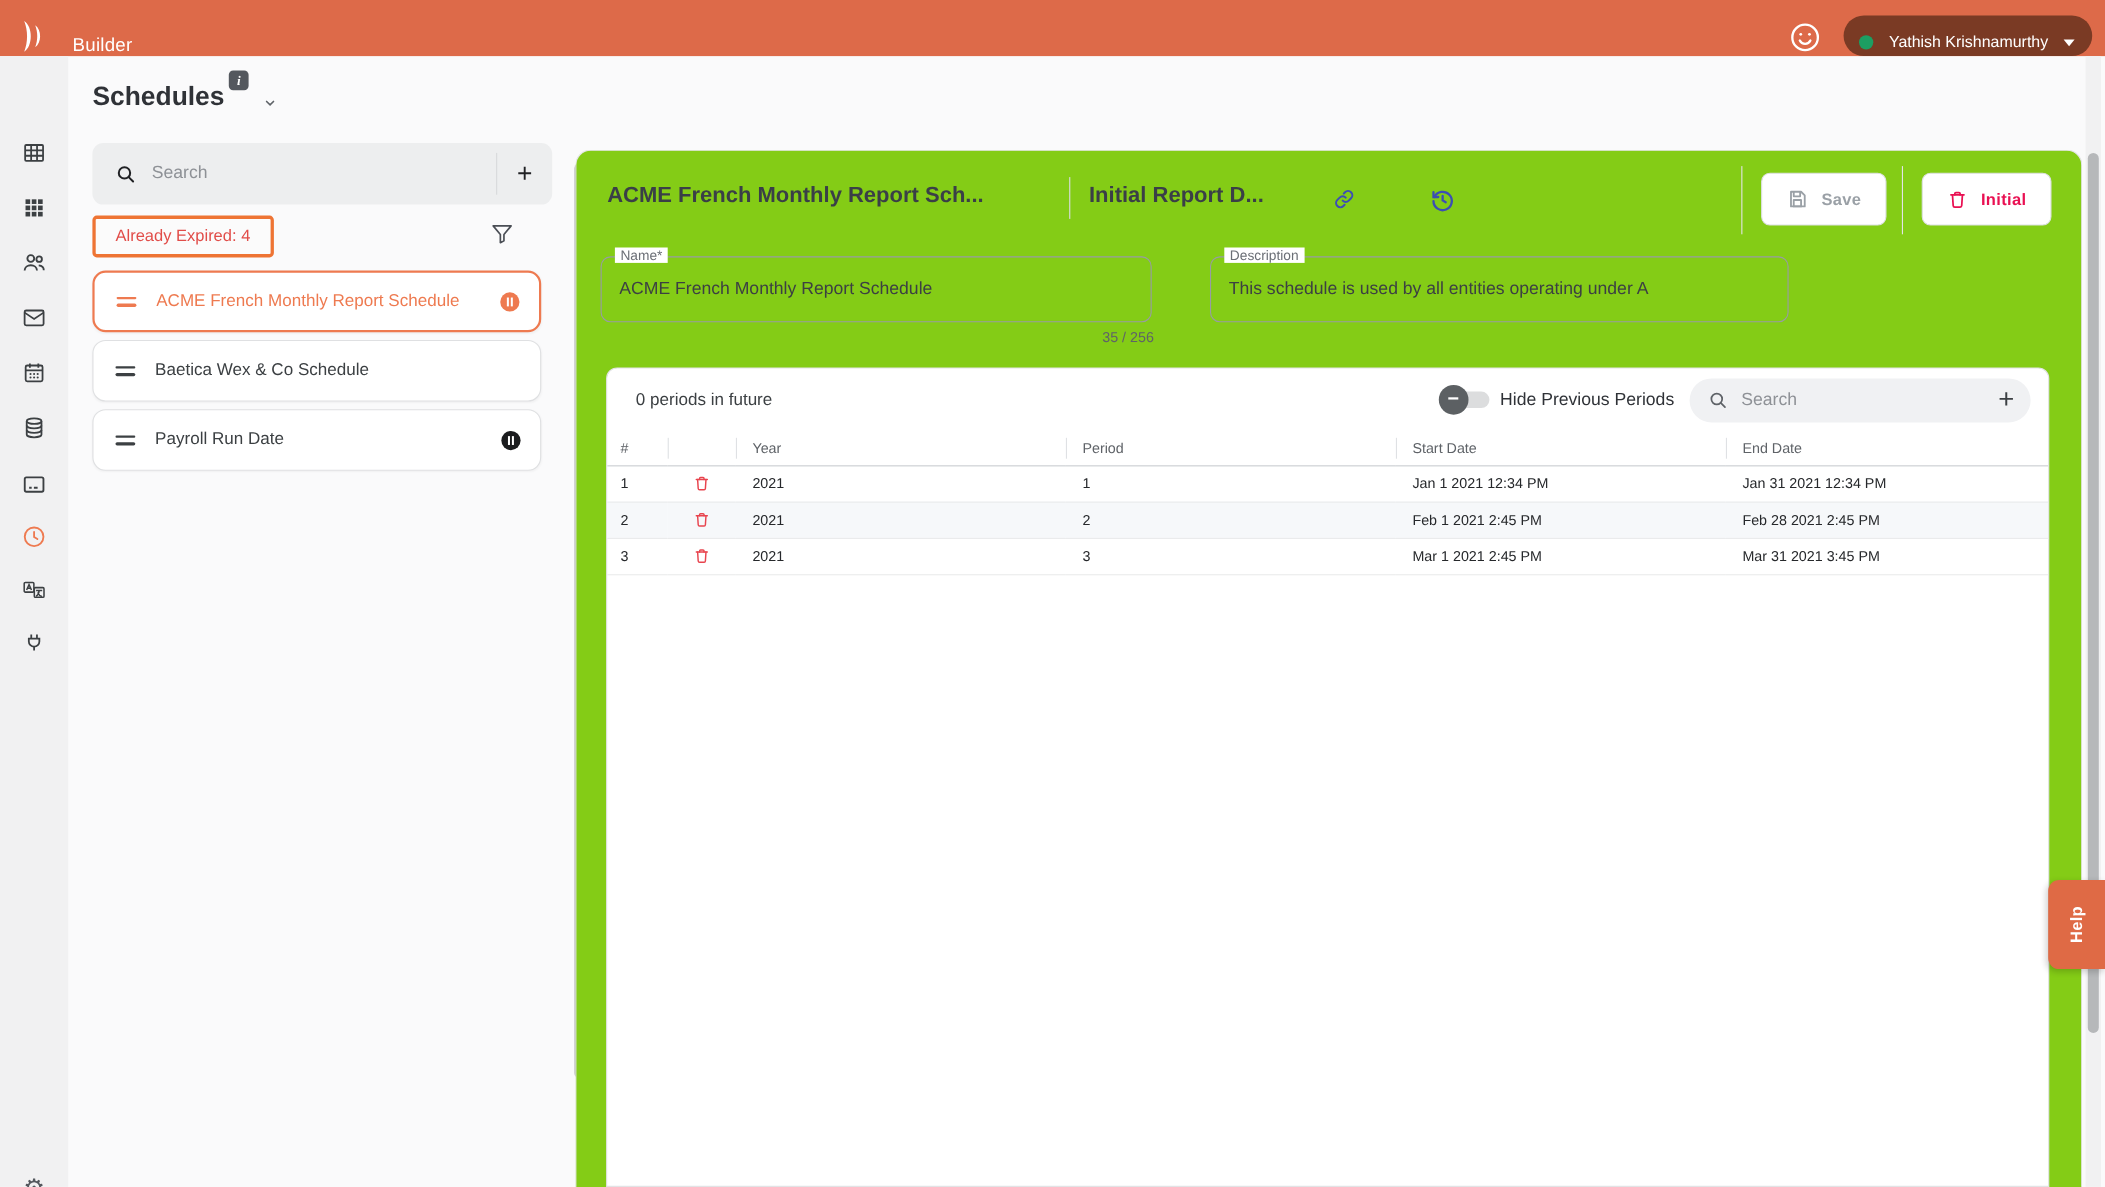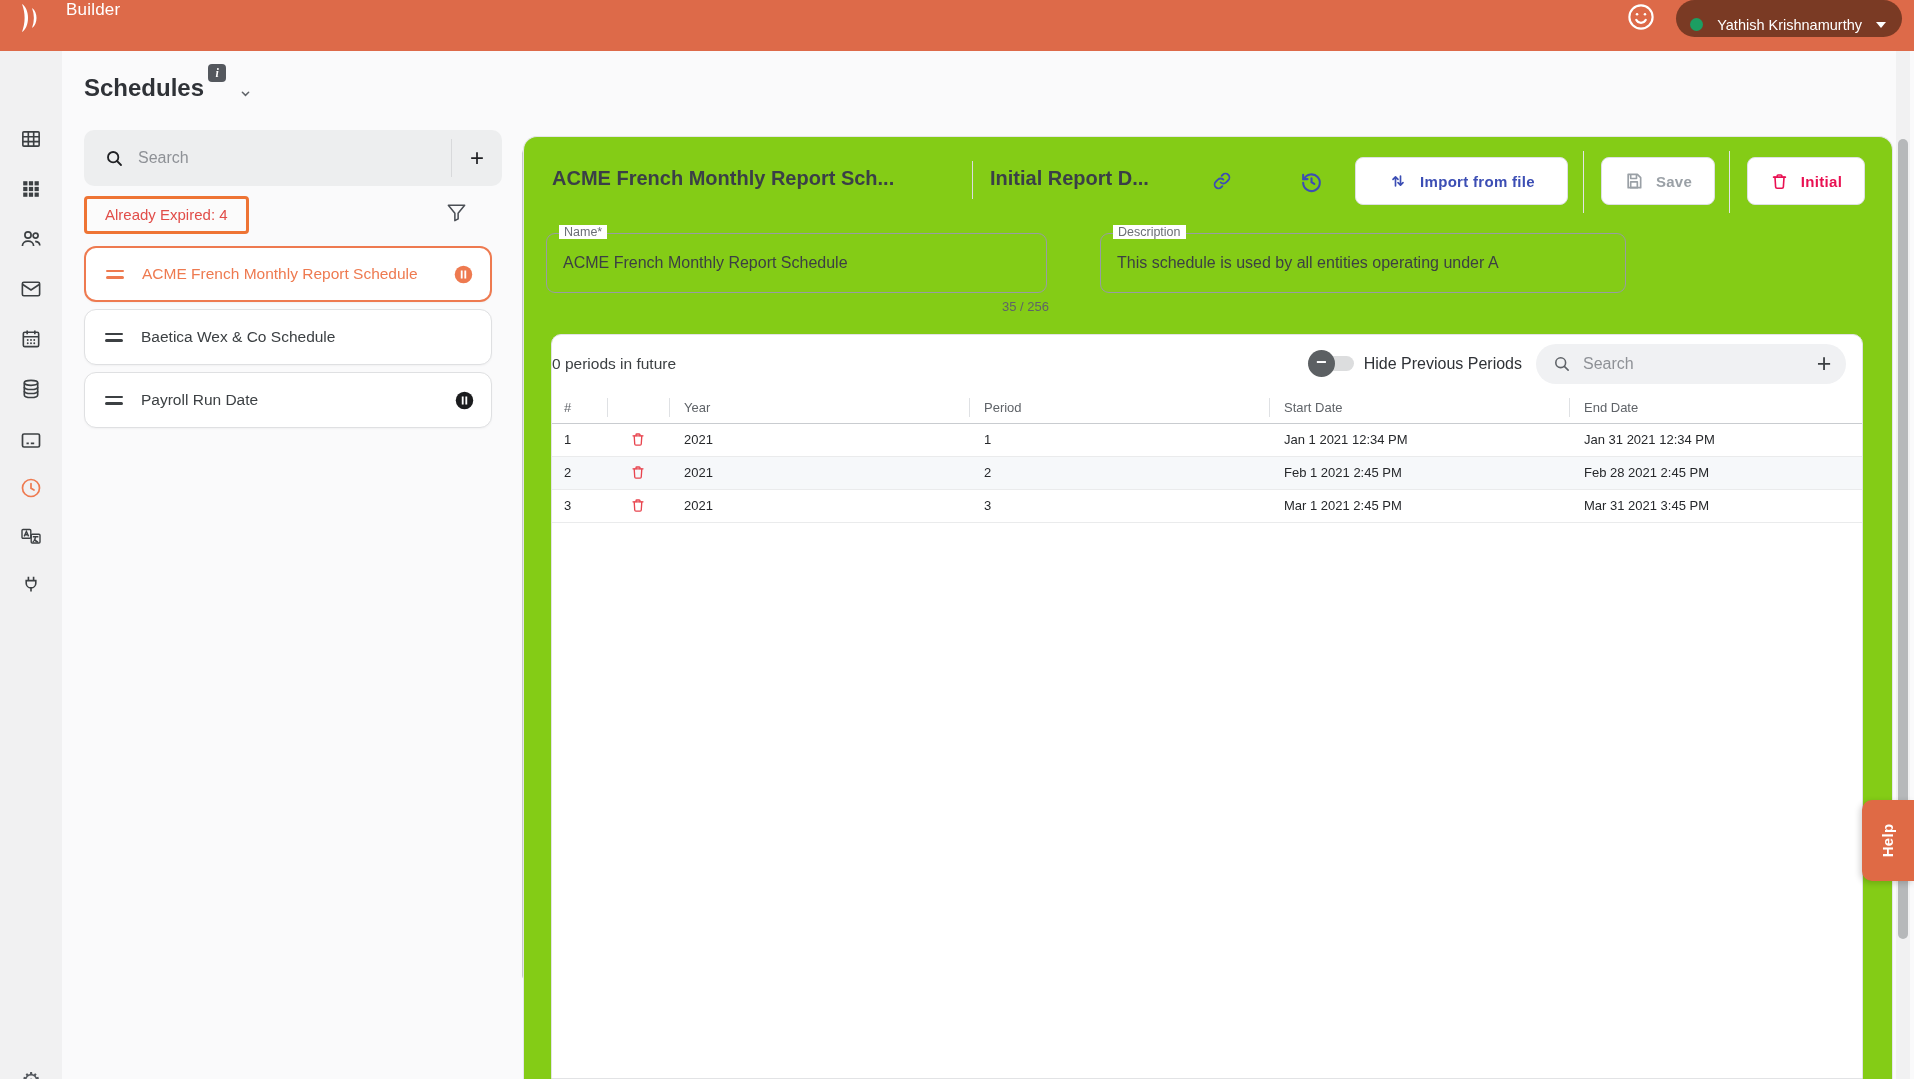--- a/index.html
+++ b/index.html
@@ -3,21 +3,21 @@
 <meta charset="utf-8">
 <style>
   * { margin:0; padding:0; box-sizing:border-box; }
   html,body { width:1914px; height:1079px; overflow:hidden; background:#FAFAFB;
               font-family:"Liberation Sans", sans-serif; }
   .abs { position:absolute; }
   svg { display:block; }
 
   
   .topbar { position:absolute; left:0; top:0; width:1914px; height:51px;
-            background:var(--header-bg); display:flex; align-items:flex-start; }
+            background:var(--header-bg); display:flex; align-items:flex-end; }
   .logo { margin-left:14px; }
   .app-title { color:#fff; font-size:17px; font-weight:500; margin-left:16px; letter-spacing:.2px; }
   .topbar-spacer { flex:1; }
   .smiley-btn { width:34px; height:34px; margin-right:18px; cursor:pointer; }
   .user-pill { display:flex; align-items:center; gap:14px; height:37px; padding:12px 16px 0 14px;
                background:var(--user-pill-bg); border-radius:19px; margin-right:12px; cursor:pointer; }
   .status-dot { width:13px; height:13px; border-radius:50%; background:var(--status-green); }
   .user-name { color:#fff; font-size:14.5px; }
   .caret-down { width:0; height:0; border-left:5px solid transparent; border-right:5px solid transparent;
                 border-top:6px solid #fff; }
@@ -105,21 +105,21 @@
   .select-arrow { position:absolute; right:18px; top:27px; width:0; height:0;
                   border-left:6px solid transparent; border-right:6px solid transparent;
                   border-top:7px solid #6B6F76; }
   .char-counter { position:absolute; left:22px; top:162px; width:527px; text-align:right;
                   padding-right:24px; font-size:13px; color:#5F6368; }
 
   
   .periods-panel { position:absolute; left:27px; top:197px; width:1312px; height:745px;
                    border:1px solid #E2E3E5; border-radius:10px 10px 0 0; overflow:hidden; background:#fff; }
   .panel-head { position:relative; height:57px; display:flex; align-items:center; }
-  .periods-summary { margin-left:0; font-size:15.5px; color:#3C4043; flex:1; }
+  .periods-summary { margin-left:26px; font-size:15.5px; color:#3C4043; flex:1; }
   .toggle { position:relative; width:40px; height:15px; background:#DCDDDE; border-radius:8px;
             margin-right:10px; cursor:pointer; }
   .toggle-knob { position:absolute; left:-6px; top:-6px; width:27px; height:27px; border-radius:50%;
                  background:#5C6063; color:#fff; text-align:center; line-height:25px;
                  font-size:18px; font-weight:700; }
   .toggle-label { font-size:16px; color:#2F3237; margin-right:14px; }
   .pill-search { width:310px; height:40px; background:#F0F1F3; border-radius:20px;
                  display:flex; align-items:center; margin-right:16px; }
   .pill-search .mag { margin-left:16px; color:#5F6368; }
   .pill-search input { flex:1; border:0; outline:0; background:transparent; margin-left:12px;
@@ -354,27 +354,20 @@
       </svg>
     </span>
     <span class="history-btn">
       <svg width="25" height="25" viewBox="0 0 24 24" fill="none" stroke="currentColor" stroke-width="2" stroke-linecap="round">
         <path d="M4 5.5v4.2h4.2"></path>
         <path d="M4.8 9.7a8 8 0 1 1-.8 3.6"></path>
         <path d="M12 8.8v3.9l2.7 1.6"></path>
       </svg>
     </span>
 
-    <button class="btn btn-import">
-      <svg width="20" height="20" viewBox="0 0 24 24" fill="none" stroke="currentColor" stroke-width="2" stroke-linecap="round" stroke-linejoin="round">
-        <path d="M9 18V7M9 7L6 10M9 7l3 3"></path>
-          <path d="M15 6v11M15 17l-3-3M15 17l3-3"></path>
-      </svg>
-      <span>Import from file</span>
-    </button>
     <span class="toolbar-sep sep-1"></span>
     <button class="btn btn-save">
       <svg width="20" height="20" viewBox="0 0 24 24" fill="none" stroke="currentColor" stroke-width="2" stroke-linejoin="round">
         <path d="M5 4h11l4 4v12H5z"></path>
           <path d="M8 4v5h7V4"></path>
           <rect x="8" y="13" width="8" height="7"></rect>
       </svg>
       <span>Save</span>
     </button>
     <span class="toolbar-sep sep-2"></span>

